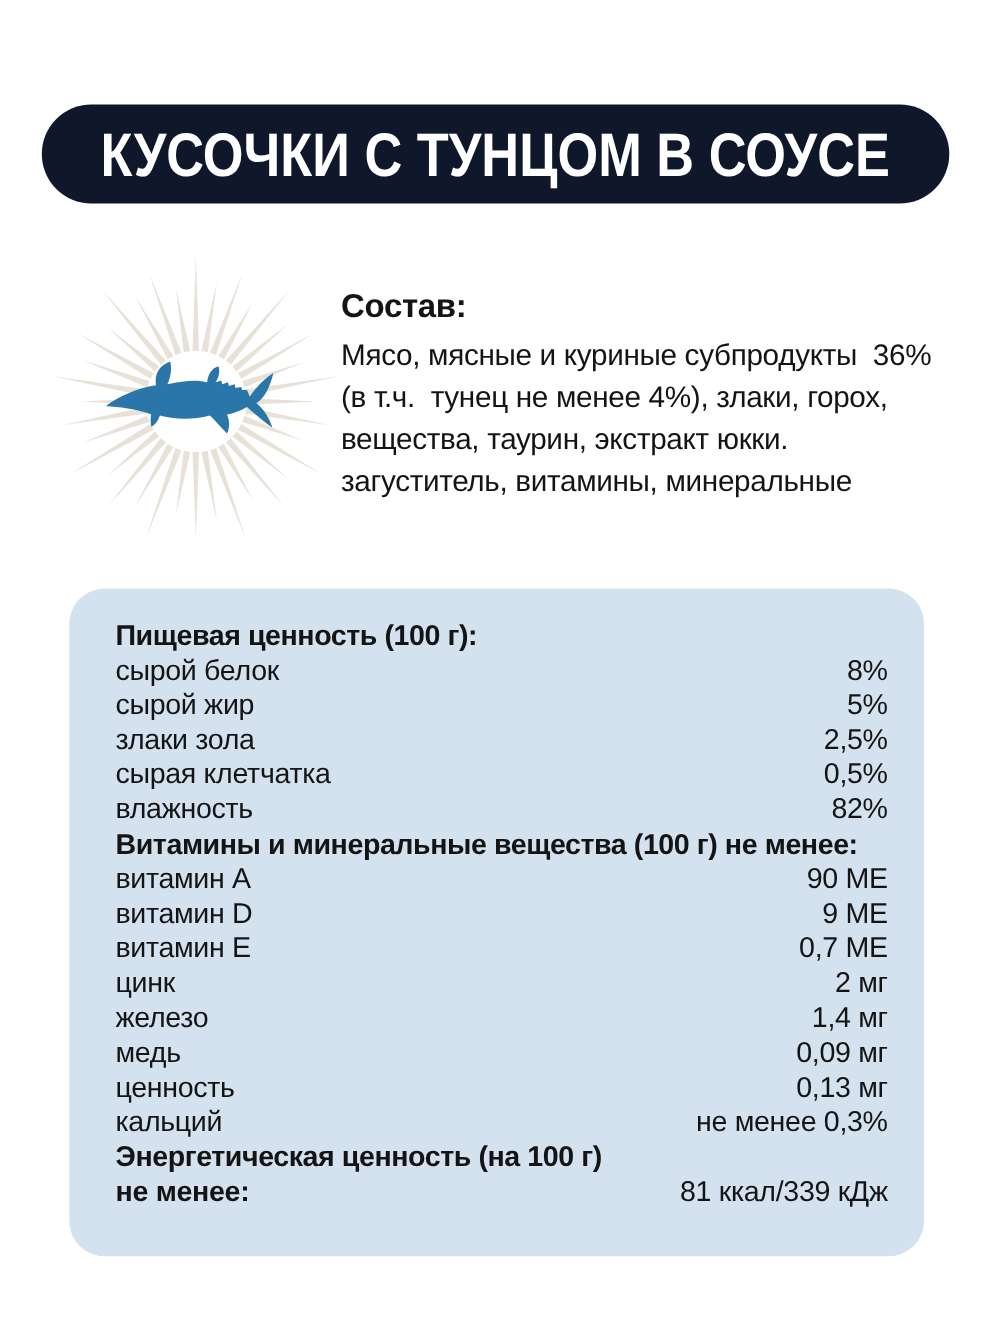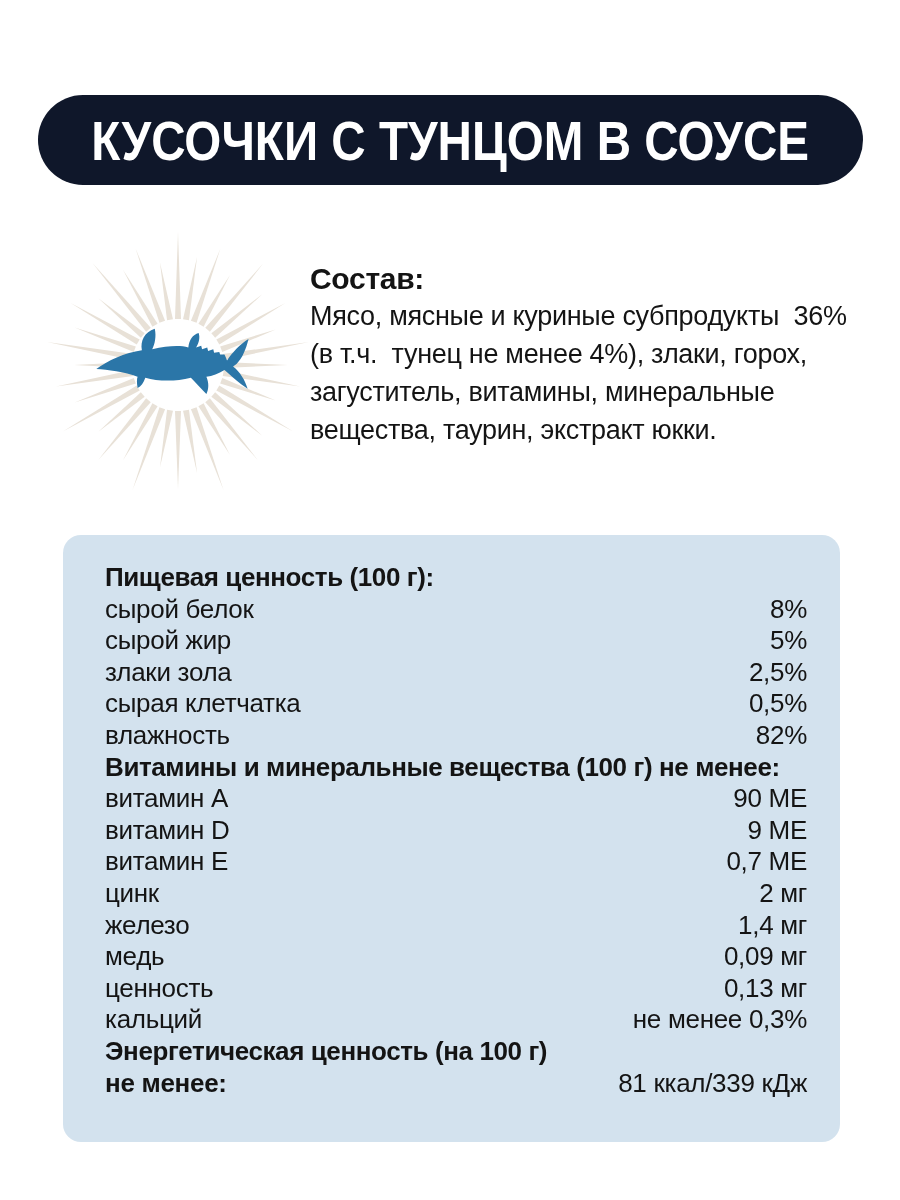--- a/index.html
+++ b/index.html
@@ -23,27 +23,27 @@
     color:#ffffff; font-weight:bold; font-size:56px; white-space:nowrap;
     transform:scaleX(0.85); transform-origin:center;
   }
 
   
   .hero-burst { position:absolute; left:36px; top:223px; width:284px; height:284px; }
   .hero-fish  { position:absolute; left:92px; top:326px; width:172px; height:81px; }
 
   
   .compo { position:absolute; left:310px; top:261px; width:580px; }
-  .compo-title { font-size:30px; font-weight:bold; line-height:36px; letter-spacing:-0.3px; }
+  .compo-title { font-size:30px; font-weight:bold; line-height:36px; margin-bottom:7px; letter-spacing:-0.3px; }
   .compo-line  { font-size:27px; line-height:38px; white-space:pre; letter-spacing:-0.3px; }
 
   
   .nutri {
     position:absolute; left:63px; top:535px; width:777px; height:607px;
-    background:#d3e2ee; border-radius:18px;
+    background:#d3e2ee; border-radius:32px;
     box-sizing:border-box; padding:27px 33px 0 42px;
   }
   .nsection {
     font-weight:bold; font-size:26px; line-height:31.6px;
     letter-spacing:-0.4px; white-space:nowrap;
   }
   .nrow {
     display:flex; justify-content:space-between; align-items:baseline;
     font-size:26px; line-height:31.6px; letter-spacing:-0.3px;
   }
@@ -122,22 +122,22 @@
       C96,65 76,64 62,60
       C60,66 57,70 53,72
       C52,66 52,62 53,59
       C38,53 18,51 5,50 Z" fill="#2b76a8"></path>
   </svg>
 
   <div class="compo">
     <div class="compo-title">Состав:</div>
     <div class="compo-line">Мясо, мясные и куриные субпродукты  36%</div>
     <div class="compo-line">(в т.ч.  тунец не менее 4%), злаки, горох,</div>
+    <div class="compo-line">вещества, таурин, экстракт юкки.</div>
     <div class="compo-line">загуститель, витамины, минеральные</div>
-    <div class="compo-line">вещества, таурин, экстракт юкки.</div>
   </div>
 
   <div class="nutri">
 
     <div class="nsection">Пищевая ценность (100 г):</div>
 
     <div class="nrow">
       <span class="nlabel">сырой белок</span>
       <span class="nvalue">8%</span>
     </div>

